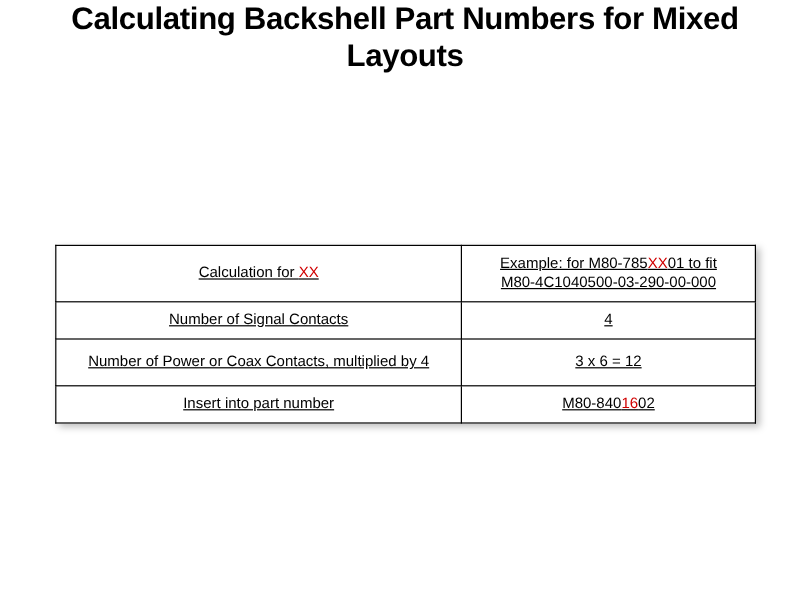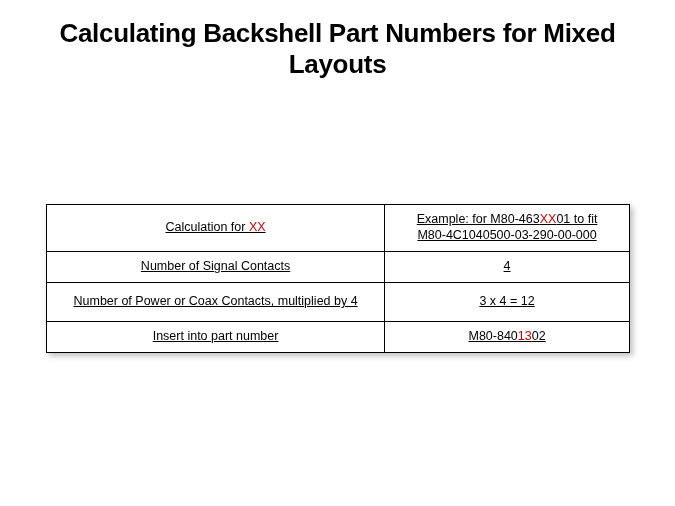--- a/index.html
+++ b/index.html
@@ -15,21 +15,21 @@
     width: 675px;
     height: 506px;
     position: relative;
     box-sizing: border-box;
   }
   .title {
     text-align: center;
     font-weight: bold;
     font-size: 26px;
     line-height: 1.2;
-    padding: 18px 40px 0 40px;
+    padding: 0 40px 0 40px;
     letter-spacing: -0.3px;
   }
   .table-wrap {
     position: absolute;
     left: 46px;
     top: 204px;
     width: 584px;
     box-shadow: 3px 3px 6px rgba(0,0,0,0.25);
     background: #ffffff;
   }
@@ -67,35 +67,35 @@
       <colgroup>
         <col class="left">
           <col class="right">
       </colgroup>
       <tbody>
         <tr class="header">
           <td>
             <span>Calculation for </span><span class="red">XX</span>
           </td>
           <td>
-            <span>Example: for M80-463</span><span class="red">XX</span><span>01  to fit</span><br>
+            <span>Example: for M80-785</span><span class="red">XX</span><span>01  to fit</span><br>
             <span>M80-4C1040500-03-290-00-000</span>
           </td>
         </tr>
         <tr class="row">
           <td>Number of Signal Contacts</td>
           <td>4</td>
         </tr>
         <tr class="row2">
           <td>Number of Power or Coax Contacts, multiplied by 4</td>
-          <td>3 x 4 = 12</td>
+          <td>3 x 6 = 12</td>
         </tr>
         <tr class="row">
           <td>Insert into part number</td>
           <td>
-            <span>M80-840</span><span class="red">13</span><span>02</span>
+            <span>M80-840</span><span class="red">16</span><span>02</span>
           </td>
         </tr>
       </tbody>
     </table>
   </div>
 
 </div>
 
 </body></html>

